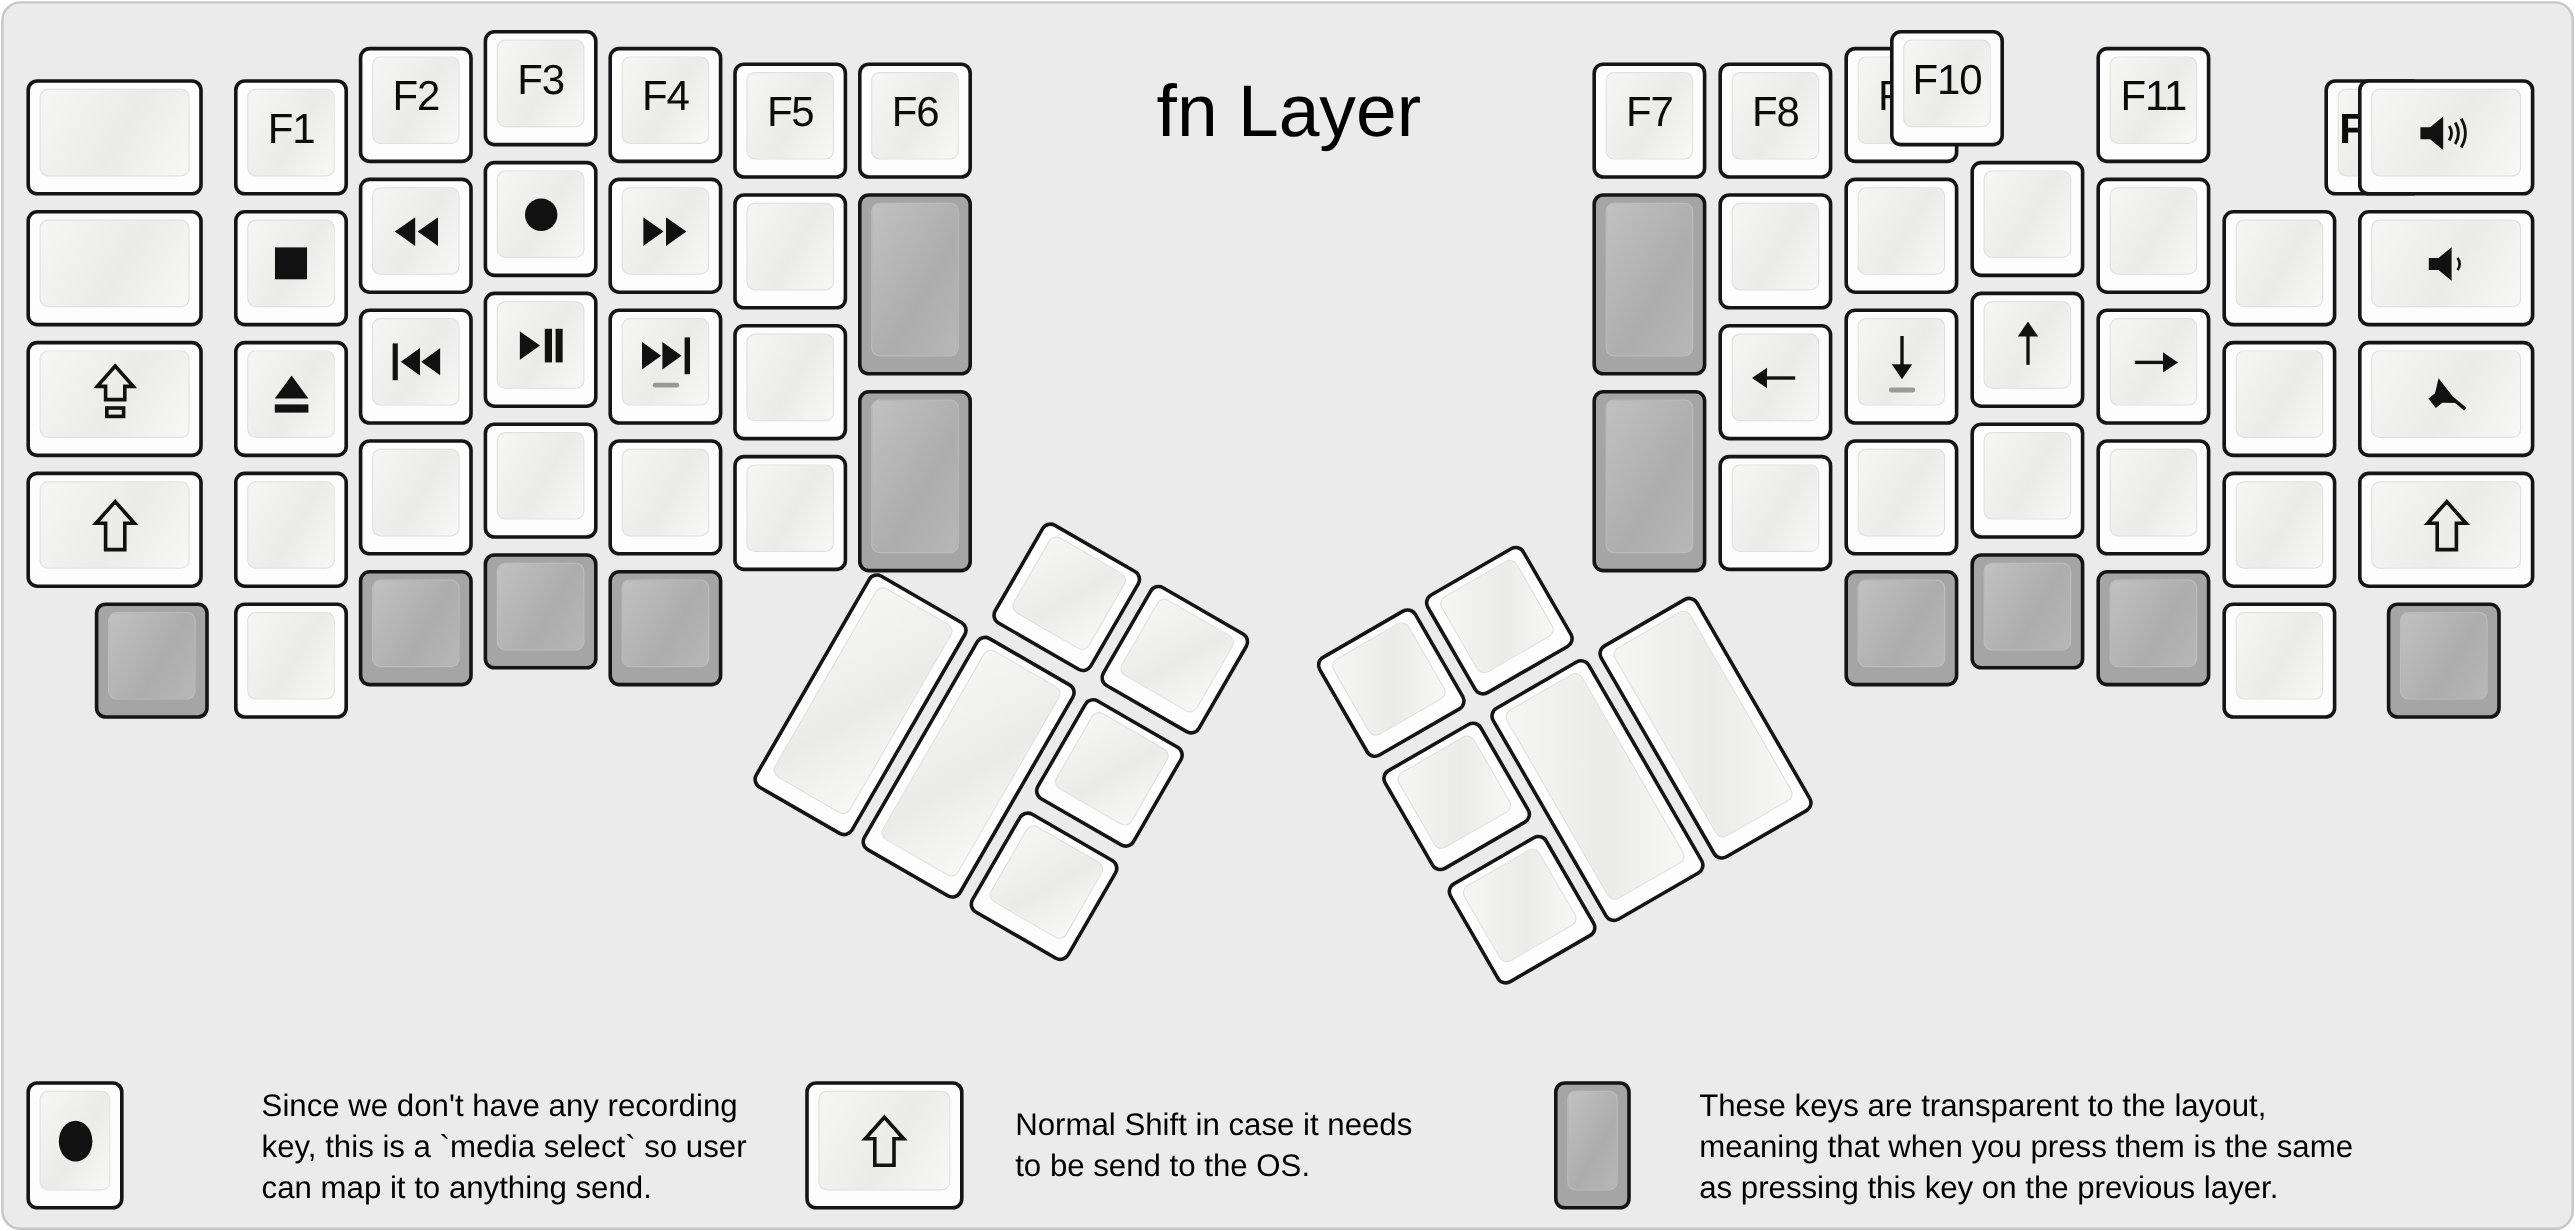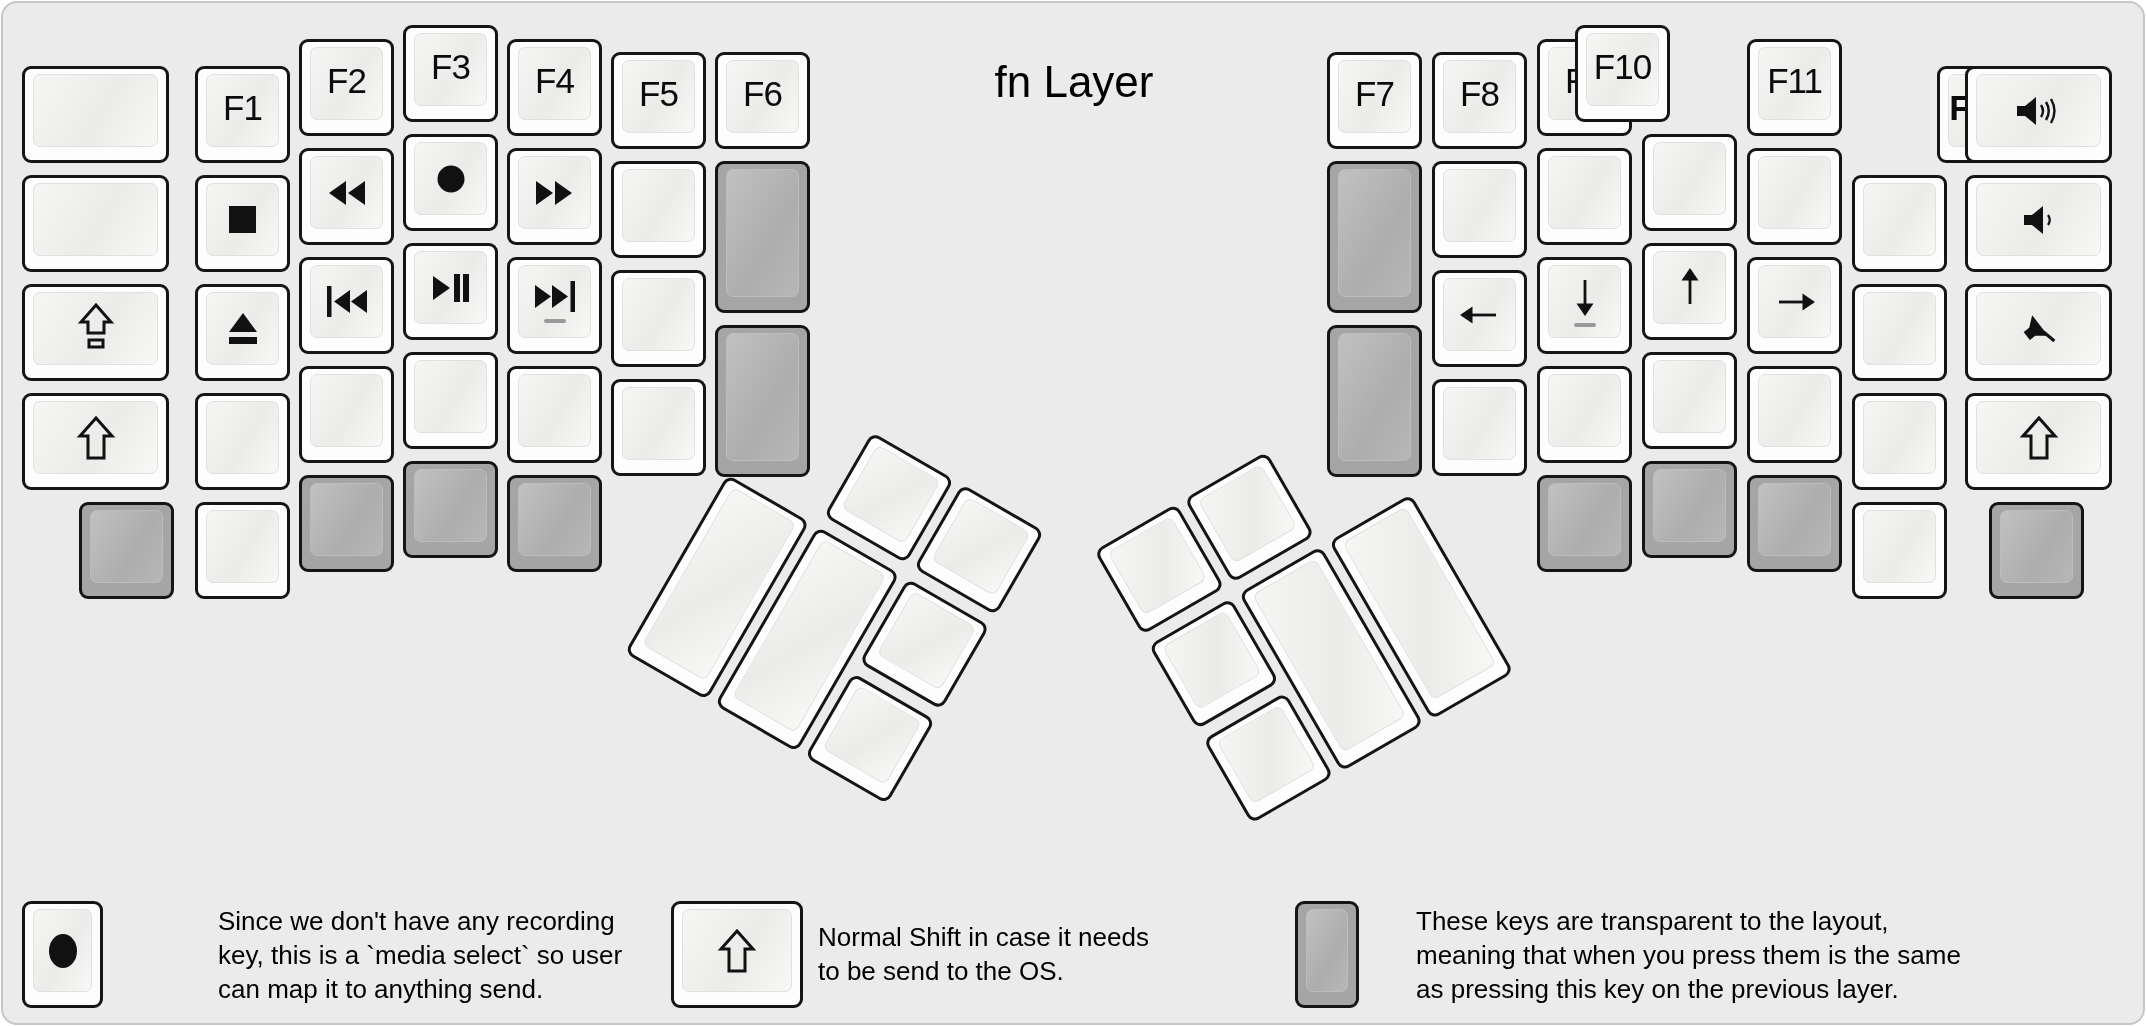--- a/index.html
+++ b/index.html
@@ -1,19 +1,19 @@
 <!DOCTYPE html>
 <html><head>
 <meta charset="utf-8">
 <style>
   html,body{margin:0;padding:0;background:#ffffff;font-family:"Liberation Sans","DejaVu Sans",sans-serif;}
   #stage{position:relative;width:2146px;height:1026px;background:#ffffff;overflow:hidden;}
   #canvas{position:absolute;left:1px;top:1px;width:2140px;height:1020px;background:#ebebeb;
           border:2px solid #c6c6c6;border-radius:16px;}
-  .title{position:absolute;font-size:44px;color:#000;white-space:nowrap;transform:translateX(-50%);}
+  .title{position:absolute;font-size:61px;color:#000;white-space:nowrap;transform:translateX(-50%);}
   .key{position:absolute;border:3px solid #151515;border-radius:9px;box-sizing:border-box;}
   .key.white{background:#fdfdfd;}
   .key.gray{background:#a5a5a5;}
   .key .top{position:absolute;left:8px;right:8px;top:5px;bottom:13px;border-radius:7px;
             display:flex;align-items:center;justify-content:center;flex-direction:column;}
   .key.white .top{background:linear-gradient(120deg,#f6f6f4 0%,#ebebe9 55%,#f8f8f6 100%);
                   border:1px solid #e0e0de;}
   .key.gray .top{background:linear-gradient(120deg,#c1c1c1 0%,#adadad 60%,#b7b7b7 100%);
                  border:1px solid #bdbdbd;}
   .key .klabel{font-size:35px;color:#0b0b0b;letter-spacing:-1px;transform:translateY(-3px);}
@@ -438,21 +438,21 @@
         <div class="legend-item">
           <div class="key white" style="left: 668px; top: 898px; width: 132px; height: 107px;">
             <div class="top">
               <span>
                 <svg width="40" height="46" viewBox="0 0 40 46">
                   <path d="M20 3 L36 21 H28 V43 H12 V21 H4 Z" fill="none" stroke="#111111" stroke-width="3" stroke-linejoin="miter"></path>
                 </svg>
               </span>
             </div>
           </div>
-          <div class="legend-text" style="left: 815px; top: 917px;">
+          <div class="legend-text" style="left: 843px; top: 917px;">
             <div>Normal Shift in case it needs</div>
             <div>to be send to the OS.</div>
           </div>
         </div>
         <div class="legend-item">
           <div class="key gray" style="left: 1292px; top: 898px; width: 64px; height: 107px;">
             <div class="top"></div>
           </div>
           <div class="legend-text" style="left: 1413px; top: 901px;">
             <div>These keys are transparent to the layout,</div>

